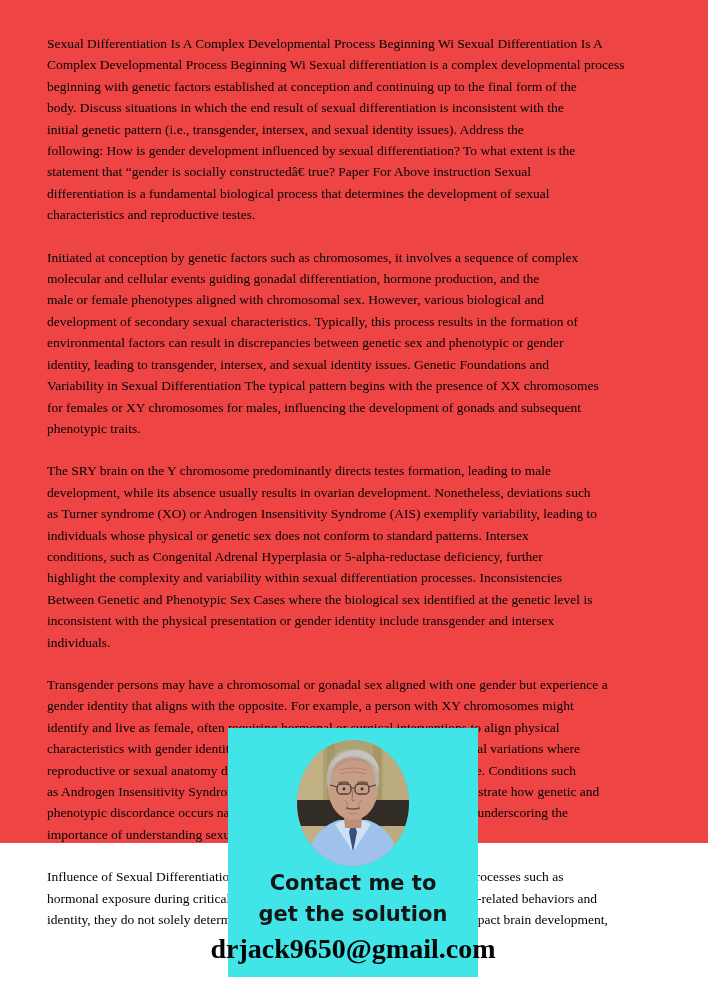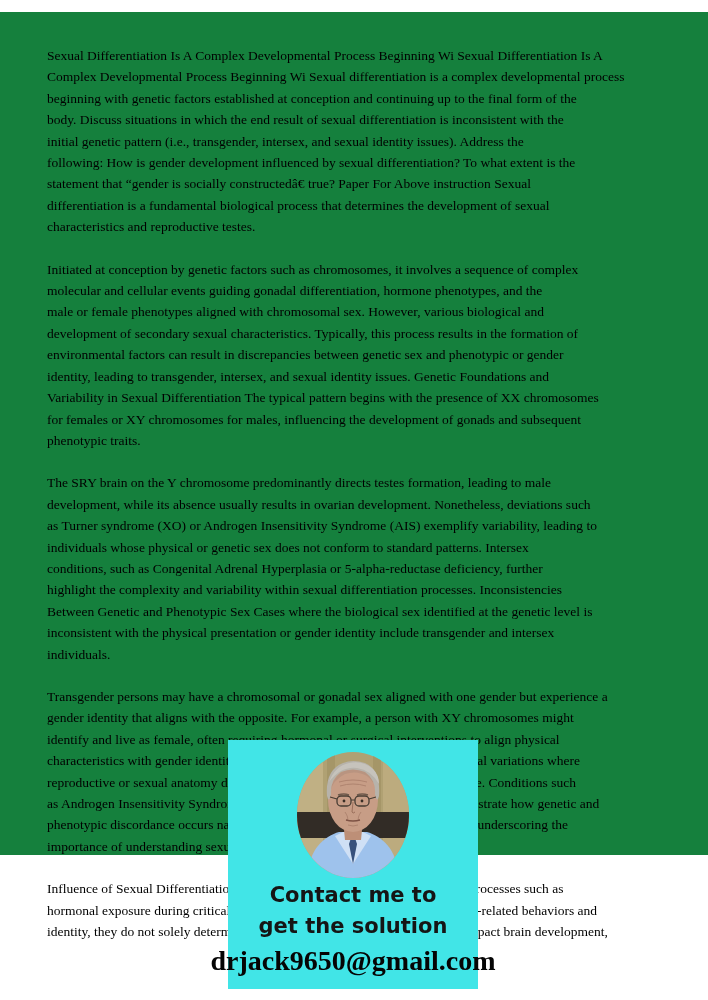--- a/index.html
+++ b/index.html
@@ -6,24 +6,24 @@
     margin: 0;
     padding: 0;
     background: #ffffff;
     width: 708px;
     height: 1000px;
     overflow: hidden;
     position: relative;
   }
   .page {
     position: absolute;
-    left: 0; top: 12px;
+    left: 0; top: 0;
     width: 708px;
     height: 843px;
-    background: #15803d;
+    background: #ef4444;
   }
   .doc-text {
     position: absolute;
     left: 47px;
     top: 33px;
     width: 620px;
     font-family: "Liberation Serif", "DejaVu Serif", serif;
     font-size: 13.5px;
     line-height: 21.4px;
     color: #000000;
@@ -76,21 +76,21 @@
         <div class="line">beginning with genetic factors established at conception and continuing up to the final form of the</div>
         <div class="line">body. Discuss situations in which the end result of sexual differentiation is inconsistent with the</div>
         <div class="line">initial genetic pattern (i.e., transgender, intersex, and sexual identity issues). Address the</div>
         <div class="line">following: How is gender development influenced by sexual differentiation? To what extent is the</div>
         <div class="line">statement that “gender is socially constructedâ€ true? Paper For Above instruction Sexual</div>
         <div class="line">differentiation is a fundamental biological process that determines the development of sexual</div>
         <div class="line">characteristics and reproductive testes.</div>
       </div>
       <div class="para">
         <div class="line">Initiated at conception by genetic factors such as chromosomes, it involves a sequence of complex</div>
-        <div class="line">molecular and cellular events guiding gonadal differentiation, hormone phenotypes, and the</div>
+        <div class="line">molecular and cellular events guiding gonadal differentiation, hormone production, and the</div>
         <div class="line">male or female phenotypes aligned with chromosomal sex. However, various biological and</div>
         <div class="line">development of secondary sexual characteristics. Typically, this process results in the formation of</div>
         <div class="line">environmental factors can result in discrepancies between genetic sex and phenotypic or gender</div>
         <div class="line">identity, leading to transgender, intersex, and sexual identity issues. Genetic Foundations and</div>
         <div class="line">Variability in Sexual Differentiation The typical pattern begins with the presence of XX chromosomes</div>
         <div class="line">for females or XY chromosomes for males, influencing the development of gonads and subsequent</div>
         <div class="line">phenotypic traits.</div>
       </div>
       <div class="para">
         <div class="line">The SRY brain on the Y chromosome predominantly directs testes formation, leading to male</div>

